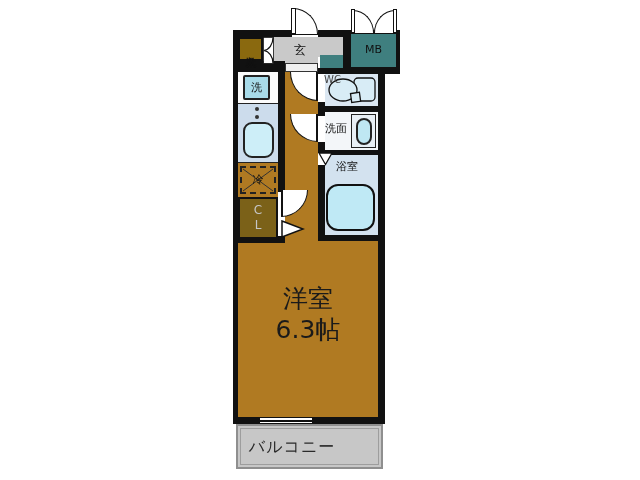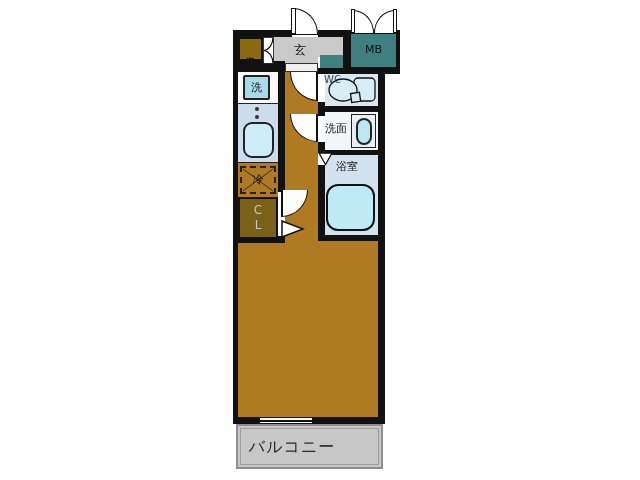--- a/index.html
+++ b/index.html
@@ -156,15 +156,19 @@
 
   <div class="balcony" style="left:236px;top:424px;width:147px;height:45px;">
     <div class="balcony-inner"></div>
   </div>
 
   <div class="lbl center" style="left:286px;top:42px;width:28px;height:18px;font-size:12px;">玄</div>
   <div class="lbl center" style="left:351px;top:42px;width:45px;height:16px;font-size:11px;">MB</div>
   <div class="lbl" style="left:324px;top:74px;font-size:10px;color:#444;">WC</div>
   <div class="lbl" style="left:325px;top:123px;font-size:11px;">洗面</div>
   <div class="lbl center" style="left:322px;top:159px;width:50px;height:16px;font-size:11px;">浴室</div>
+  <div class="lbl" style="left:238px;top:283px;width:140px;text-align:center;font-size:25px;line-height:1.25;color:#1a1a1a;">
+    <div>洋室</div>
+    <div>6.3帖</div>
+  </div>
   <div class="lbl" style="left:232px;top:438px;width:120px;text-align:center;font-size:16px;color:#2a2a2a;letter-spacing:1px;">バルコニー</div>
 
 </div>
 
 </body></html>

